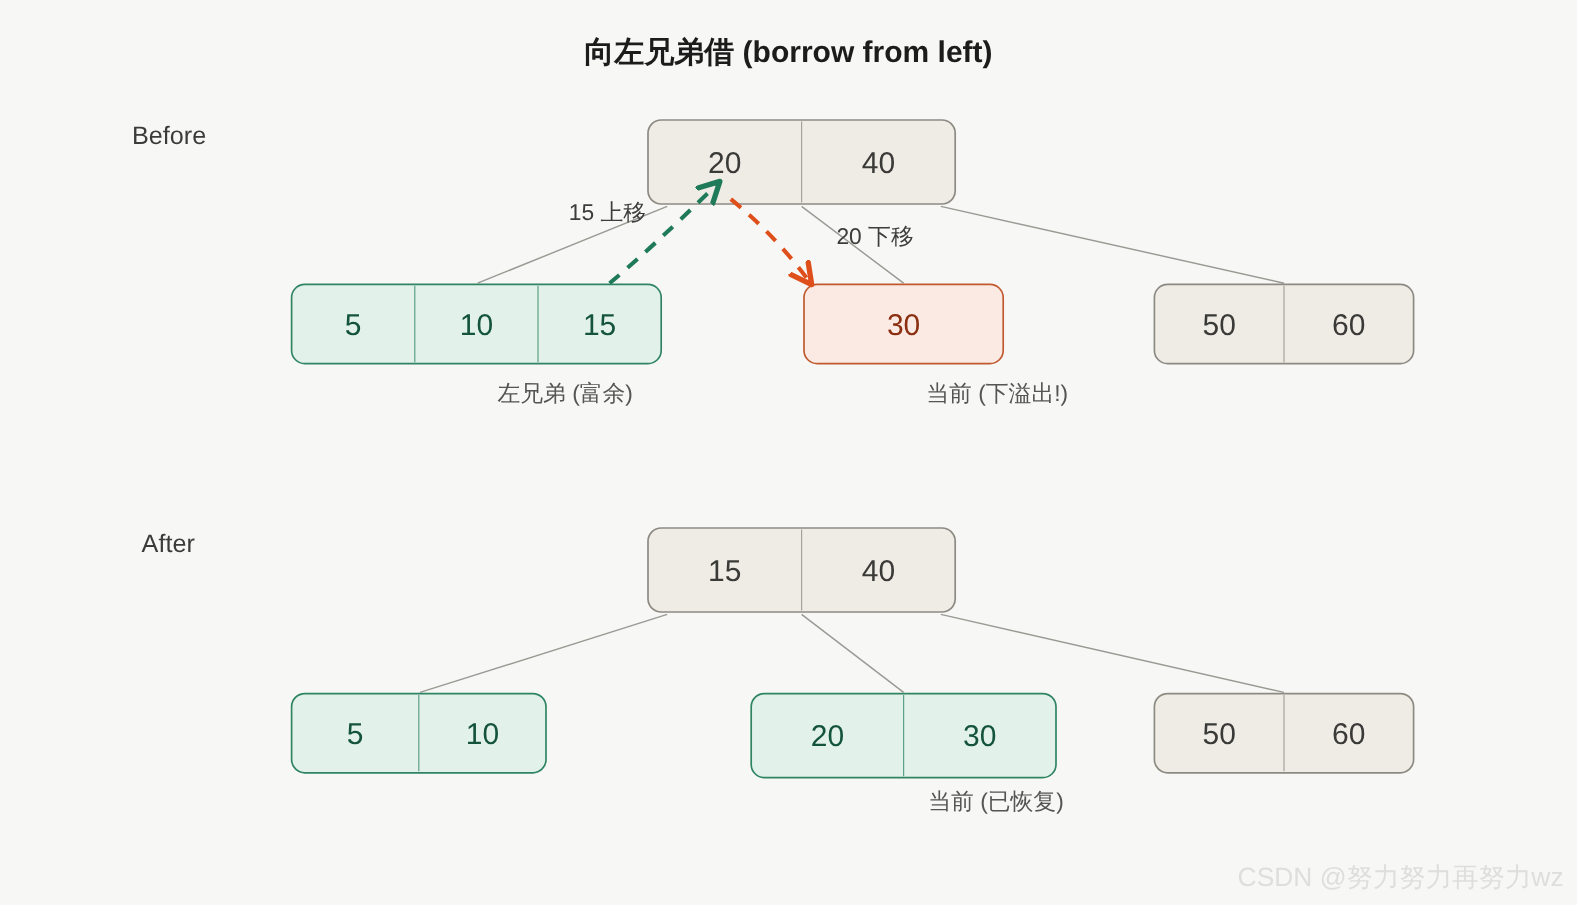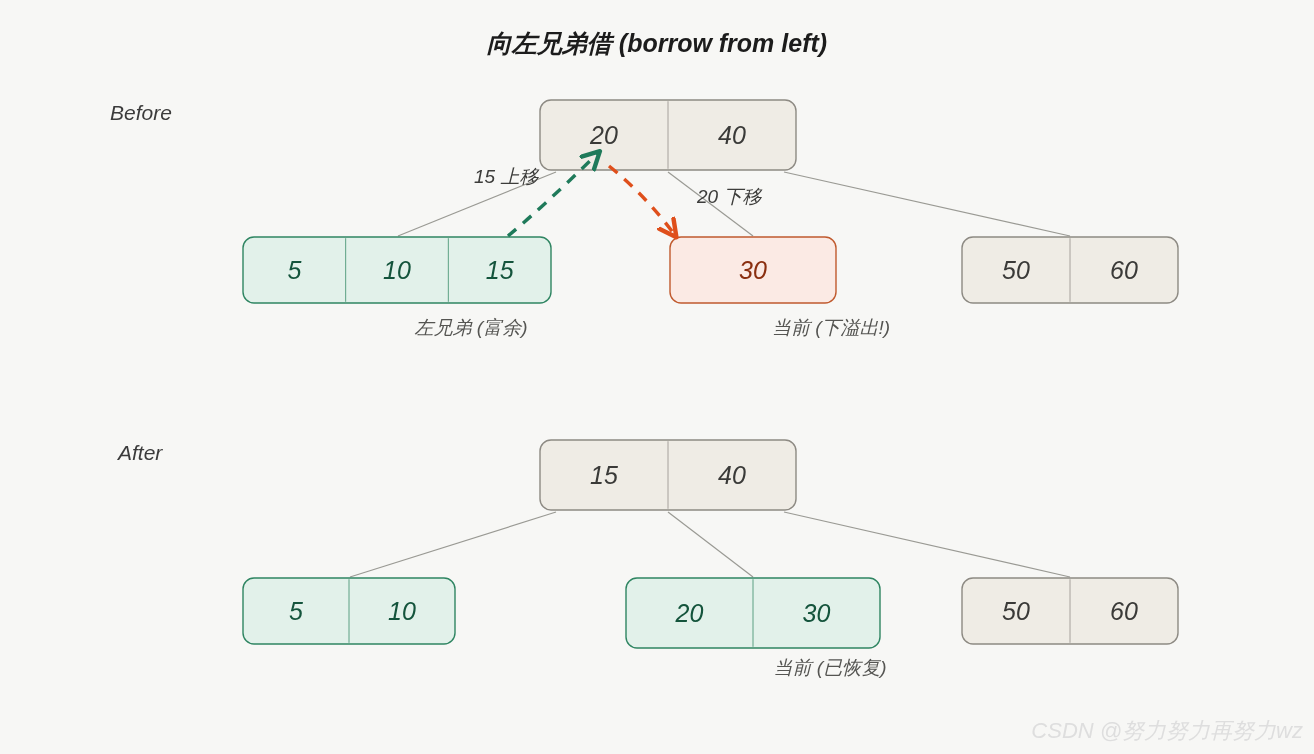--- a/index.html
+++ b/index.html
@@ -10,21 +10,20 @@
     width: 1314px;
     height: 754px;
     background: #f7f7f5;
     font-family: "Liberation Sans", "DejaVu Sans", sans-serif;
     overflow: hidden;
     position: relative;
   }
   #diagram-root {
     position: absolute;
     inset: 0;
-    font-style: italic;
   }
   svg.canvas {
     position: absolute;
     top: 0;
     left: 0;
     width: 1314px;
     height: 754px;
     display: block;
   }
   .title-text {

